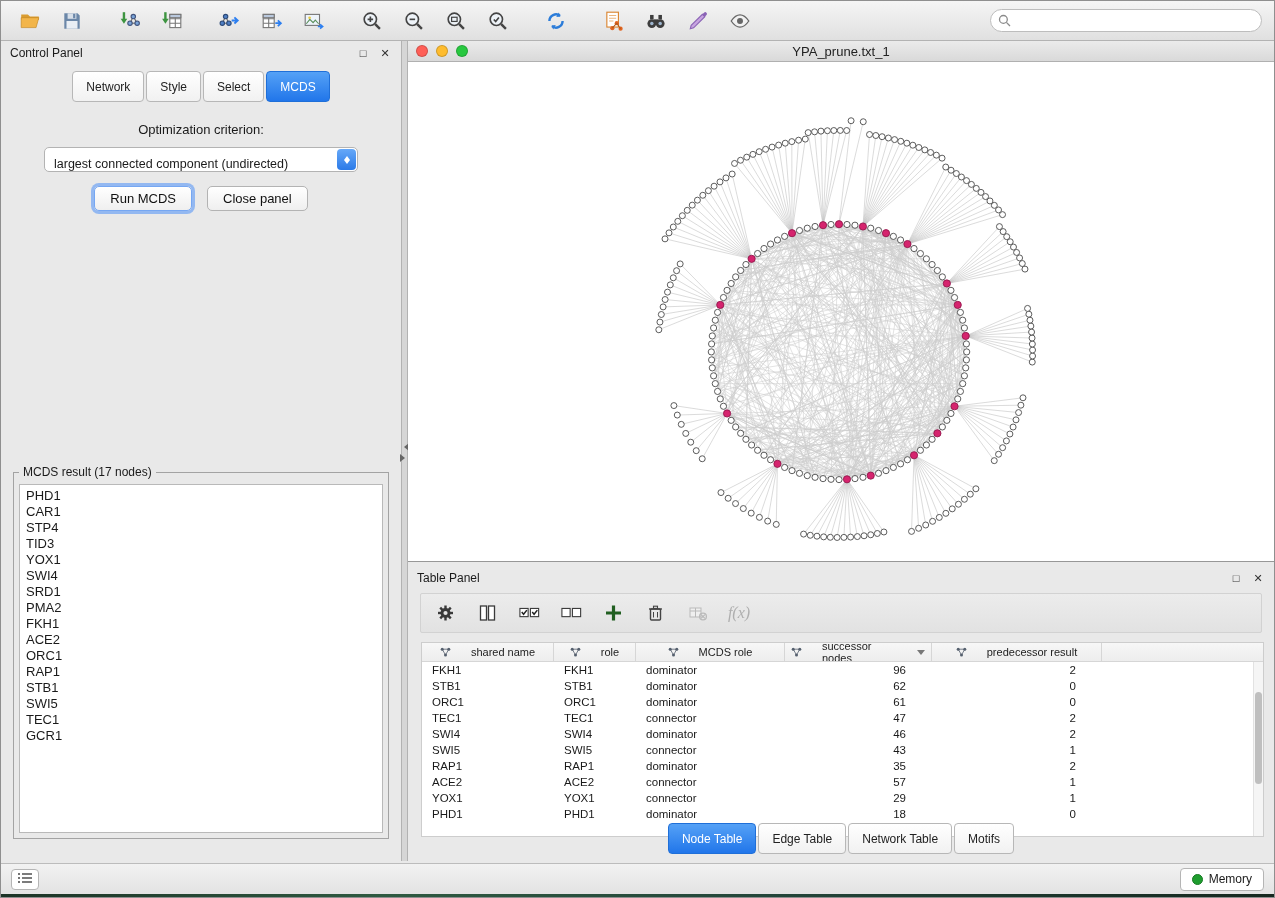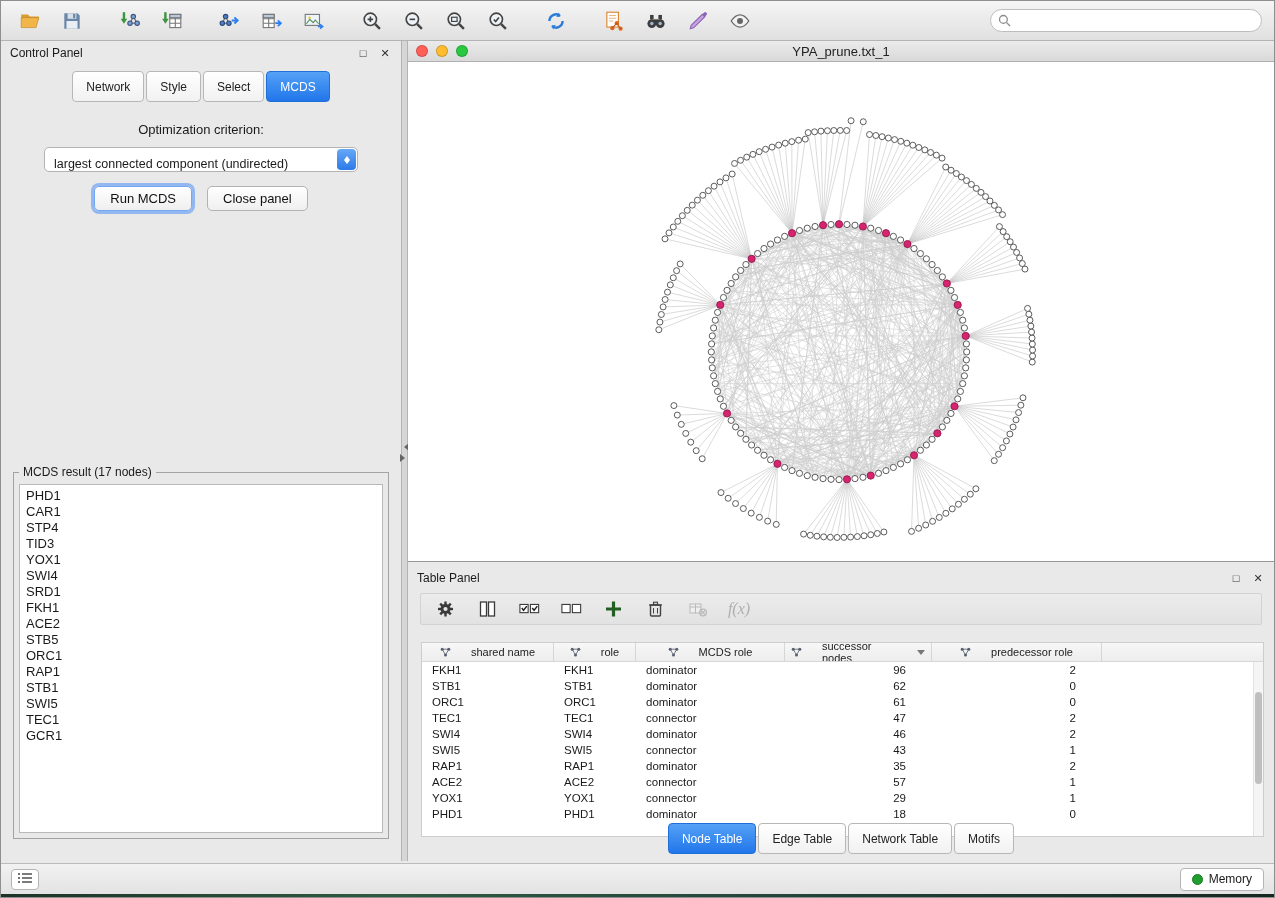--- a/index.html
+++ b/index.html
@@ -82,21 +82,21 @@
     border-bottom:1px solid #b0b0b0; display:flex; align-items:center; padding:0 8px;
   }
   .traffic { display:flex; gap:8px; }
   .light { width:12px; height:12px; border-radius:50%; border:1px solid rgba(0,0,0,.18); }
   .net-title { position:absolute; left:0; right:0; text-align:center; font-size:13px; color:#222; pointer-events:none; }
   .net-canvas { position:absolute; left:0; right:0; top:21px; bottom:0; }
   .net-canvas svg { width:100%; height:100%; display:block; }
   
   .table-panel { position:absolute; left:407px; top:565px; right:0; bottom:36px; background:#e9e9e9; }
   .tp-toolbar {
-    position:absolute; top:27px; left:12px; right:12px; height:32px;
+    position:absolute; top:27px; left:12px; right:12px; height:40px;
     background:linear-gradient(#ececec,#e2e2e2); border:1px solid #d2d2d2; border-radius:2px;
     display:flex; align-items:center; gap:18px; padding:0 12px;
   }
   .tt-btn { display:flex; align-items:center; justify-content:center; min-width:24px; height:28px; border-radius:3px; }
   .tt-icon { display:inline-flex; }
   .tt-icon svg { width:21px; height:20px; }
   .tt-btn.disabled { opacity:.9; }
   .fx { font-family:"Liberation Serif", serif; font-style:italic; font-size:16px; color:#a9a9a9; }
   .table-area {
     position:absolute; left:13px; right:10px; top:76px; height:195px;
@@ -357,23 +357,23 @@
     <fieldset class="result-fieldset">
       <legend>MCDS result (17 nodes)</legend>
       <div class="result-list">
           <div class="result-item">PHD1</div>
           <div class="result-item">CAR1</div>
           <div class="result-item">STP4</div>
           <div class="result-item">TID3</div>
           <div class="result-item">YOX1</div>
           <div class="result-item">SWI4</div>
           <div class="result-item">SRD1</div>
+          <div class="result-item">PMA2</div>
           <div class="result-item">FKH1</div>
           <div class="result-item">ACE2</div>
-          <div class="result-item">STB5</div>
           <div class="result-item">ORC1</div>
           <div class="result-item">RAP1</div>
           <div class="result-item">STB1</div>
           <div class="result-item">SWI5</div>
           <div class="result-item">TEC1</div>
           <div class="result-item">GCR1</div>
         </div>
     </fieldset>
   </div>
 
@@ -1402,21 +1402,21 @@
           </div>
           <div class="th">
             <span class="th-icon">
               <svg width="11" height="10" viewBox="0 0 11 10">
                 <circle cx="2.2" cy="2.2" r="1.5" fill="#55606e"></circle>
                 <circle cx="8.8" cy="2.2" r="1.5" fill="#55606e"></circle>
                 <circle cx="5.5" cy="8" r="1.5" fill="#55606e"></circle>
                 <path d="M2.2 2.2h6.6M2.2 2.2 5.5 8M8.8 2.2 5.5 8" stroke="#55606e" stroke-width="0.8"></path>
               </svg>
             </span>
-            <span class="th-label">predecessor role</span>
+            <span class="th-label">predecessor result</span>
           </div>
           <div class="th filler"></div>
         </div>
       <div>
           <div class="trow">
             <div class="td">FKH1</div>
             <div class="td">FKH1</div>
             <div class="td">dominator</div>
             <div class="td num">96</div>
             <div class="td num">2</div>

